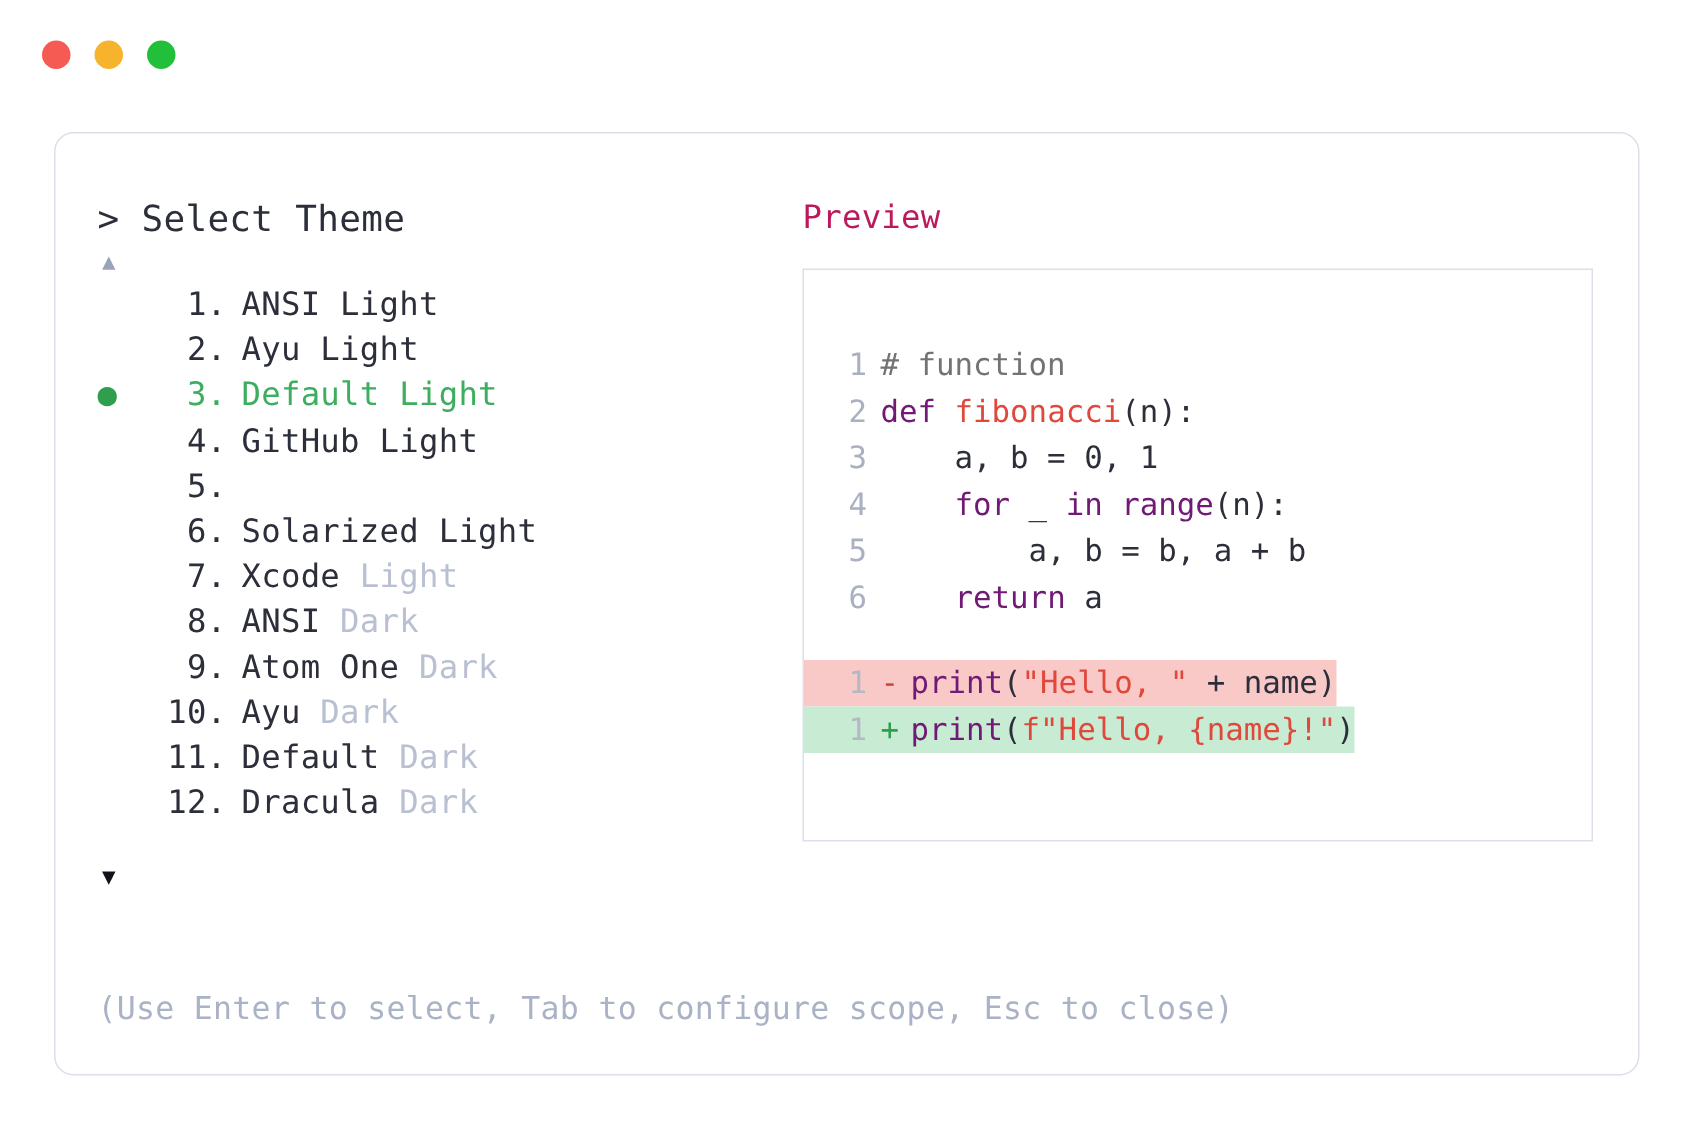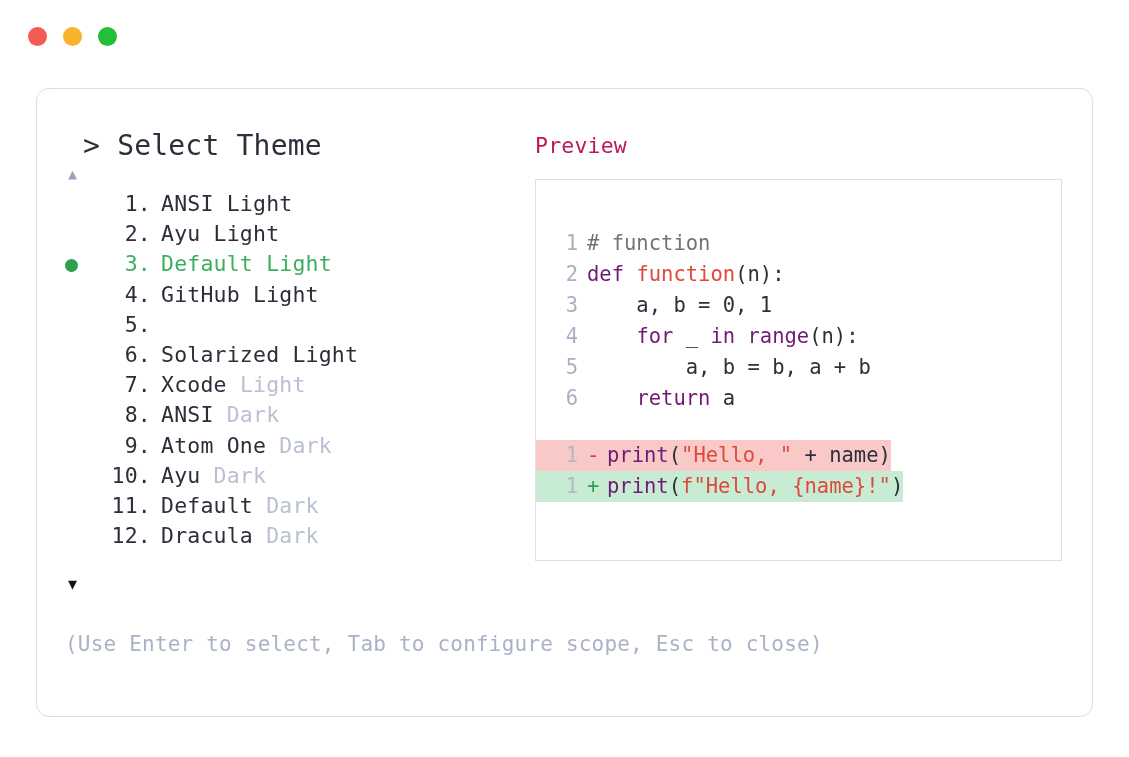--- a/index.html
+++ b/index.html
@@ -50,26 +50,25 @@
 
   
   .left-col {
     position: absolute;
     left: 28px;
     top: 42px;
     width: 470px;
   }
 
   .prompt-line {
-    font-size: 28px;
+    font-size: 24px;
     line-height: 30px;
     color: #2c2f3a;
     letter-spacing: 0.2px;
     white-space: pre;
-    margin-left: 18px;
   }
   .prompt-caret { color: #2c2f3a; }
 
   .scroll-arrow {
     height: 26px;
     line-height: 26px;
     font-size: 15px;
     padding-left: 3px;
   }
   .scroll-arrow.up   { color: #9aa3bb; }
@@ -105,21 +104,21 @@
   .label-cell { padding-left: 10px; color: #2c2f3a; }
   .theme-row.selected .num-cell,
   .theme-row.selected .label-cell { color: #3dae5f; }
   .theme-row.selected .suffix { color: #3dae5f; }
   .suffix { color: #b9c0d2; }
   .suffix.strong { color: #2c2f3a; }
 
   .footer-hint {
     position: absolute;
     left: 28px;
-    top: 540px;
+    top: 568px;
     font-size: 21px;
     line-height: 30px;
     color: #aab2c6;
     white-space: pre;
     letter-spacing: 0.2px;
     text-align: right;
   }
 
   
   .right-col {
@@ -225,21 +224,21 @@
   </div>
 
   <div class="footer-hint">(Use Enter to select, Tab to configure scope, Esc to close)</div>
 
   <div class="right-col">
     <div class="preview-title">Preview</div>
 
     <div class="code-panel">
       <div>
             <div class="code-line"><span class="ln">1</span><span class="code-text"><span class="tok-comment"># function</span></span></div>
-            <div class="code-line"><span class="ln">2</span><span class="code-text"><span class="tok-keyword">def </span><span class="tok-func">function</span><span class="tok-plain">(n):</span></span></div>
+            <div class="code-line"><span class="ln">2</span><span class="code-text"><span class="tok-keyword">def </span><span class="tok-func">fibonacci</span><span class="tok-plain">(n):</span></span></div>
             <div class="code-line"><span class="ln">3</span><span class="code-text"><span class="tok-plain">    a, b = 0, 1</span></span></div>
             <div class="code-line"><span class="ln">4</span><span class="code-text"><span class="tok-plain">    </span><span class="tok-keyword">for</span><span class="tok-plain"> _ </span><span class="tok-keyword">in range</span><span class="tok-plain">(n):</span></span></div>
             <div class="code-line"><span class="ln">5</span><span class="code-text"><span class="tok-plain">        a, b = b, a + b</span></span></div>
             <div class="code-line"><span class="ln">6</span><span class="code-text"><span class="tok-plain">    </span><span class="tok-keyword">return</span><span class="tok-plain"> a</span></span></div>
           </div>
       <div class="diff-block">
             <div class="diff-line del"><span class="ln">1</span><span class="diff-sign">-</span><span class="code-text"><span class="tok-keyword">print</span><span class="tok-plain">(</span><span class="tok-string">"Hello, "</span><span class="tok-plain"> + name)</span></span></div>
             <div class="diff-line add"><span class="ln">1</span><span class="diff-sign">+</span><span class="code-text"><span class="tok-keyword">print</span><span class="tok-plain">(</span><span class="tok-string">f"Hello, {name}!"</span><span class="tok-plain">)</span></span></div>
           </div>
     </div>

